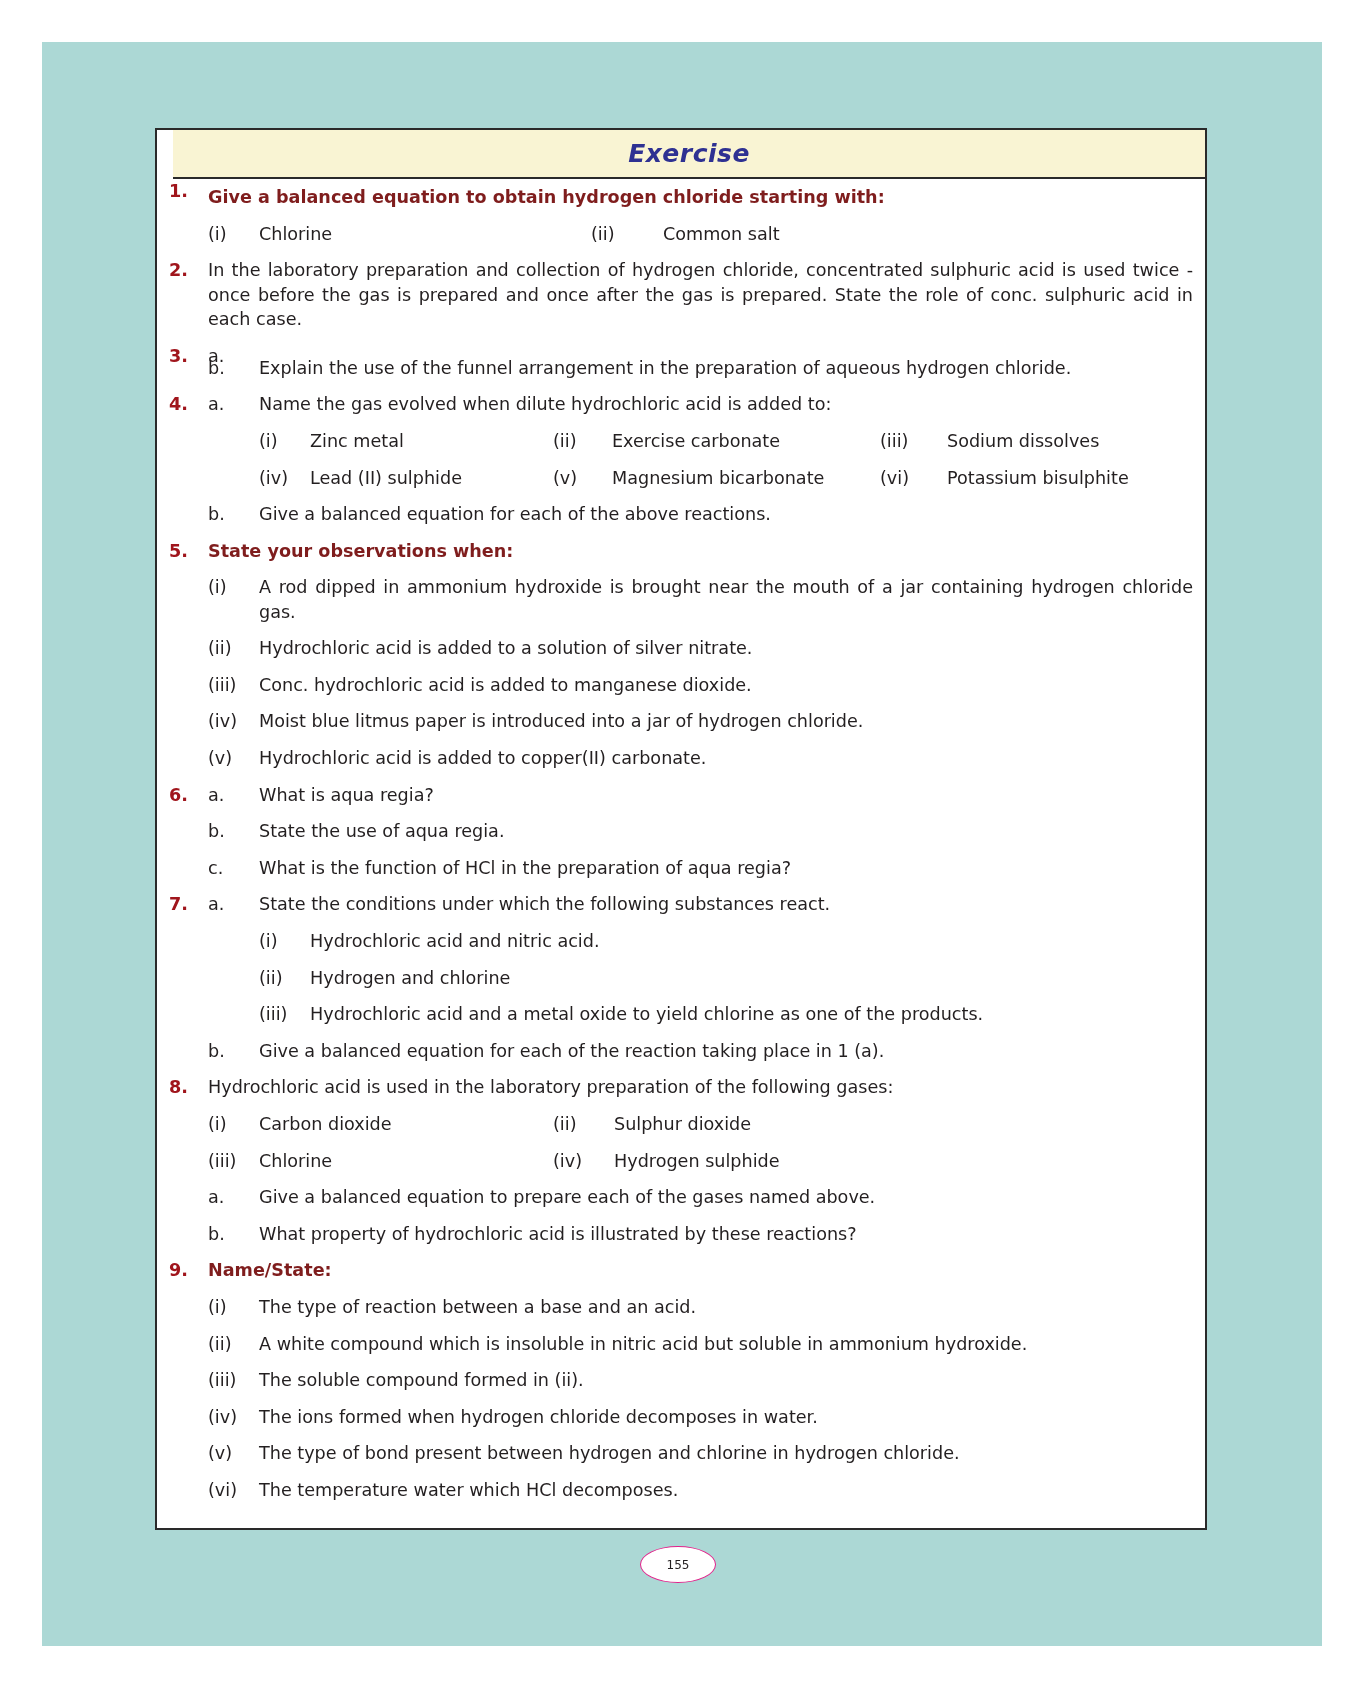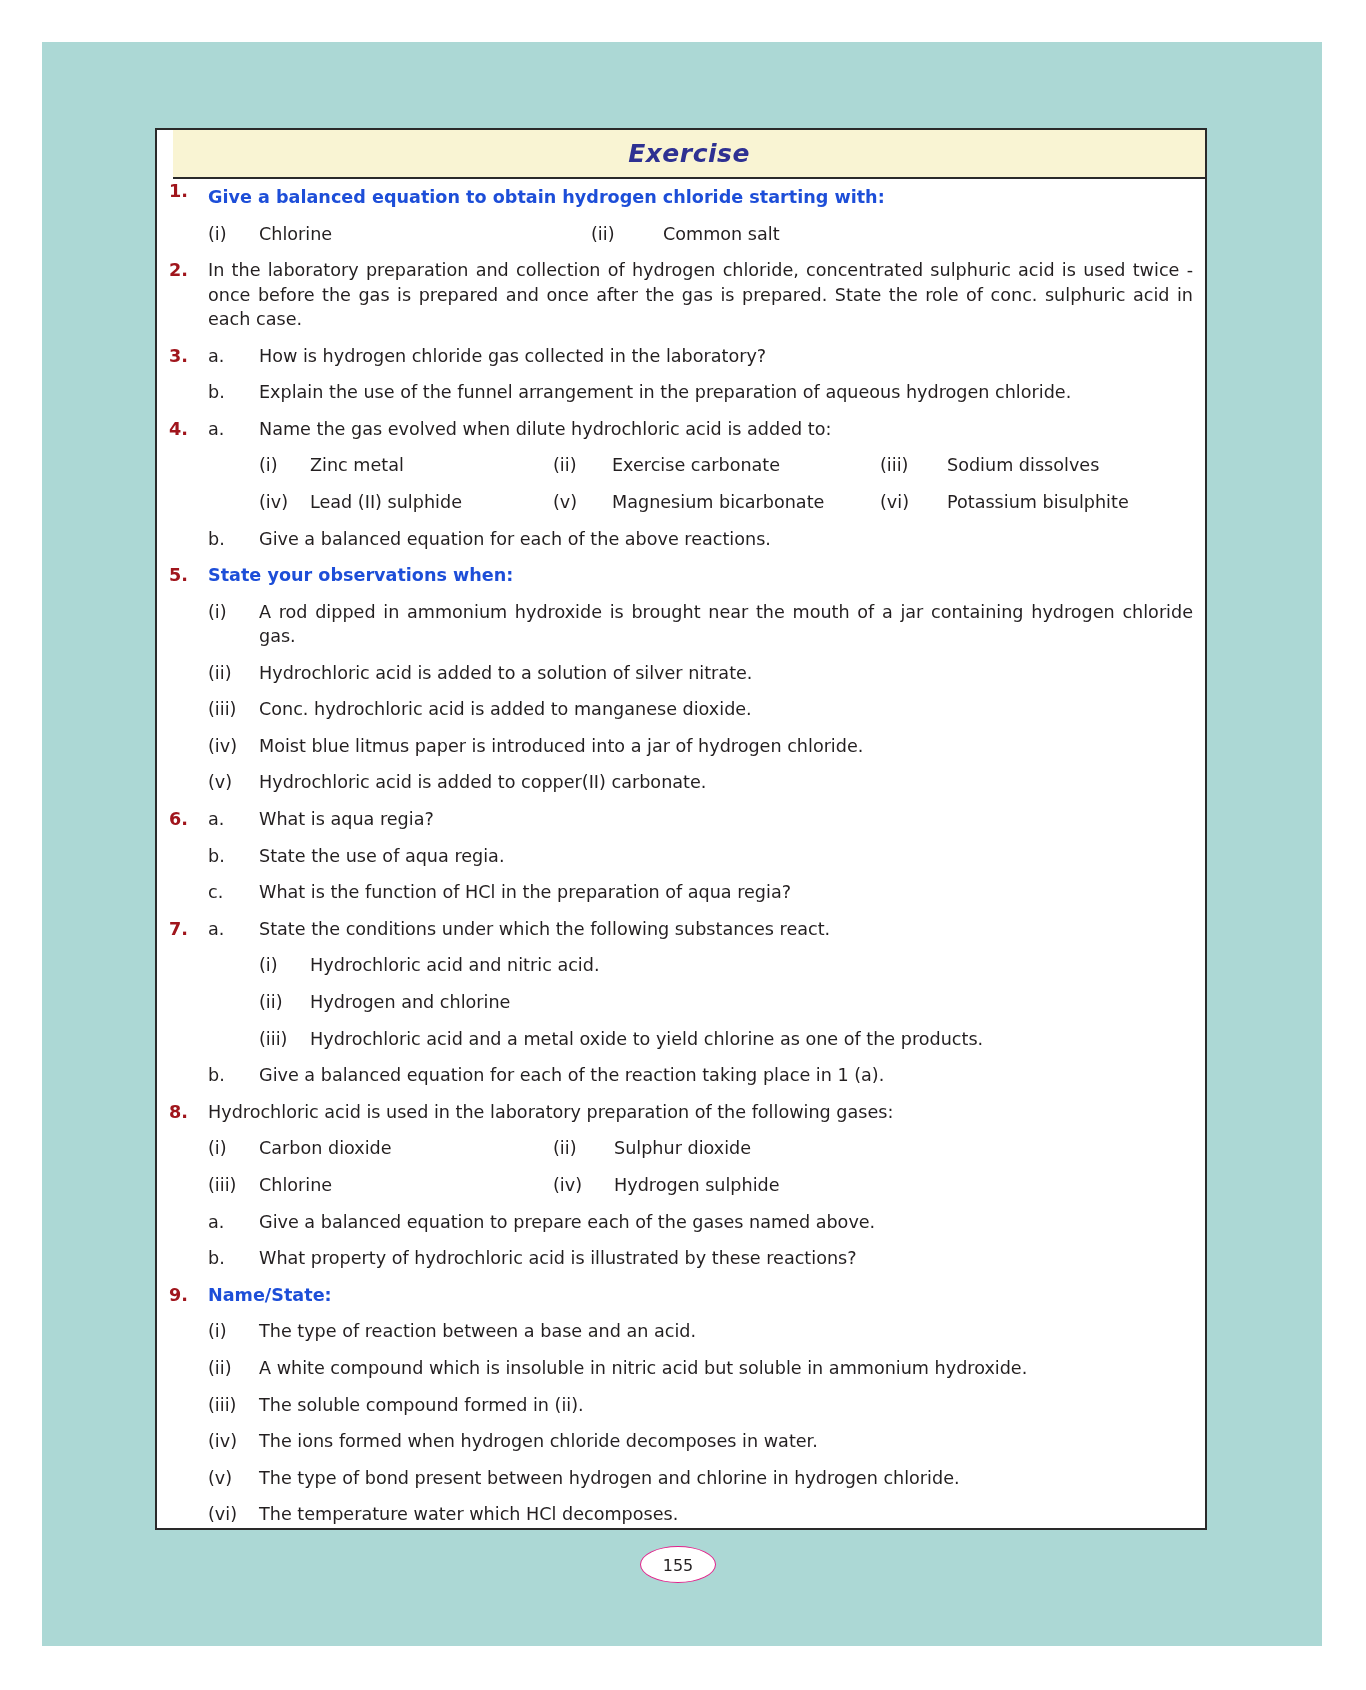--- a/index.html
+++ b/index.html
@@ -14,26 +14,26 @@
                      font-size: 25px; color: #2e3192; line-height: 47px; letter-spacing: 0.5px; }
   .content { position: absolute; left: 0; top: 49px; right: 0; }
   .row { position: relative; font-size: 17.6px; line-height: 24.4px; padding-bottom: 12.2px; }
   .row:first-child { padding-top: 6px; }
   .num { position: absolute; left: 12px; top: 0; color: #a0151c; font-weight: bold; }
   .sub { position: absolute; left: 51px; top: 0; }
   .txt { margin-left: 102px; margin-right: 12px; text-align: justify; }
   .txt.noSub { margin-left: 51px; }
   .txt.deep { margin-left: 153px; }
   .sub.deep { left: 102px; }
-  .txt.bold-red { color: #1d4ed8; font-weight: bold; }
+  .txt.bold-red { color: #7f1d1d; font-weight: bold; }
   .cols { position: relative; height: 24.4px; }
   .cols span { position: absolute; top: 0; white-space: nowrap; }
   .pagenum { position: absolute; left: 640px; top: 1546px; width: 76px; height: 37px;
              border: 1.5px solid #e0218a; border-radius: 50%; background: #ffffff;
-             text-align: center; line-height: 37px; font-size: 16px; color: #231f20; box-sizing: border-box; }
+             text-align: center; line-height: 37px; font-size: 12px; color: #231f20; box-sizing: border-box; }
 </style>
 </head>
 <body>
 
 <div class="teal"></div>
 
 <div class="box">
   <div class="title-band">
     <span>Exercise</span>
   </div>
@@ -54,21 +54,20 @@
     </div>
 
     <div class="row">
       <span class="num">2.</span>
       <div class="txt noSub">In the laboratory preparation and collection of hydrogen chloride, concentrated sulphuric acid is used twice - once before the gas is prepared and once after the gas is prepared. State the role of conc. sulphuric acid in each case.</div>
     </div>
 
     <div class="row">
       <span class="num">3.</span>
       <span class="sub">a.</span>
-      <div class="txt">How is hydrogen chloride gas collected in the laboratory?</div>
     </div>
     <div class="row">
       <span class="sub">b.</span>
       <div class="txt">Explain the use of the funnel arrangement in the preparation of aqueous hydrogen chloride.</div>
     </div>
 
     <div class="row">
       <span class="num">4.</span>
       <span class="sub">a.</span>
       <div class="txt">Name the gas evolved when dilute hydrochloric acid is added to:</div>

